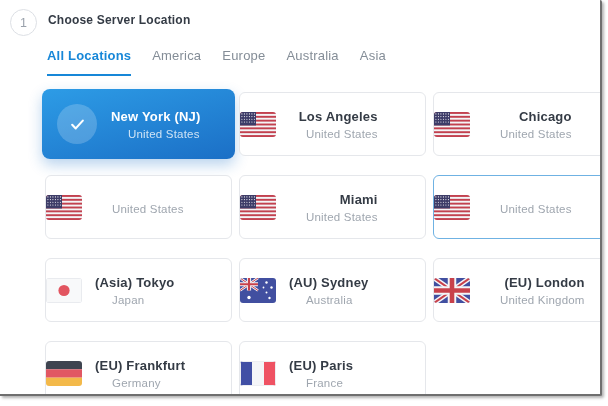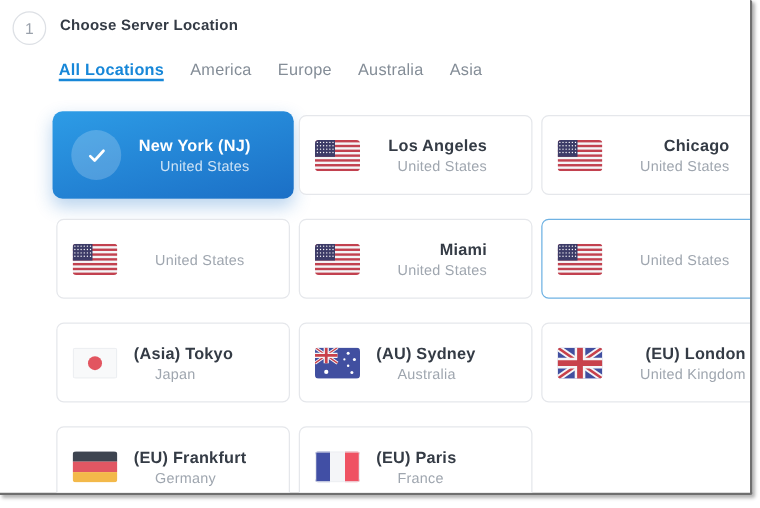--- a/index.html
+++ b/index.html
@@ -24,34 +24,34 @@
     display:flex; align-items:center; justify-content:center;
     font-size:12.5px; color:#9aa1ab;
   }
   .page-title {
     position:absolute; left:48px; top:13px;
     font-size:12px; font-weight:bold; color:#343b45; letter-spacing:0.2px;
   }
   
   .tabs { position:absolute; left:47px; top:48px; display:flex; gap:21px; }
   .tab {
-    font-size:13px; color:#848d97; padding-bottom:0; cursor:pointer;
+    font-size:13px; color:#848d97; padding-bottom:11px; cursor:pointer;
     border-bottom:2px solid transparent; letter-spacing:0.2px;
   }
   .tab.active { color:#1787d8; font-weight:bold; border-bottom-color:#1787d8; }
   
   .grid {
     position:absolute; left:45px; top:92px; width:575px;
     display:grid; grid-template-columns:repeat(3,187px);
     grid-auto-rows:64px; column-gap:7px; row-gap:19px;
   }
   .card {
     position:relative; height:64px; background:#fff;
     border:1px solid #e5e7eb; border-radius:6px;
-    display:flex; align-items:center; padding-left:12px; cursor:pointer;
+    display:flex; align-items:center; cursor:pointer;
   }
   .card.hover { border-color:#6fb2e3; }
   .card.selected {
     margin:-3px; height:70px; padding-left:15px;
     border:none; border-radius:8px;
     background:linear-gradient(165deg,#2d9ce6 0%,#1b6fc6 100%);
     box-shadow:0 6px 14px rgba(27,111,198,0.30);
   }
   .flag {
     flex:none; width:36px; height:25px; border-radius:3px; overflow:hidden;

